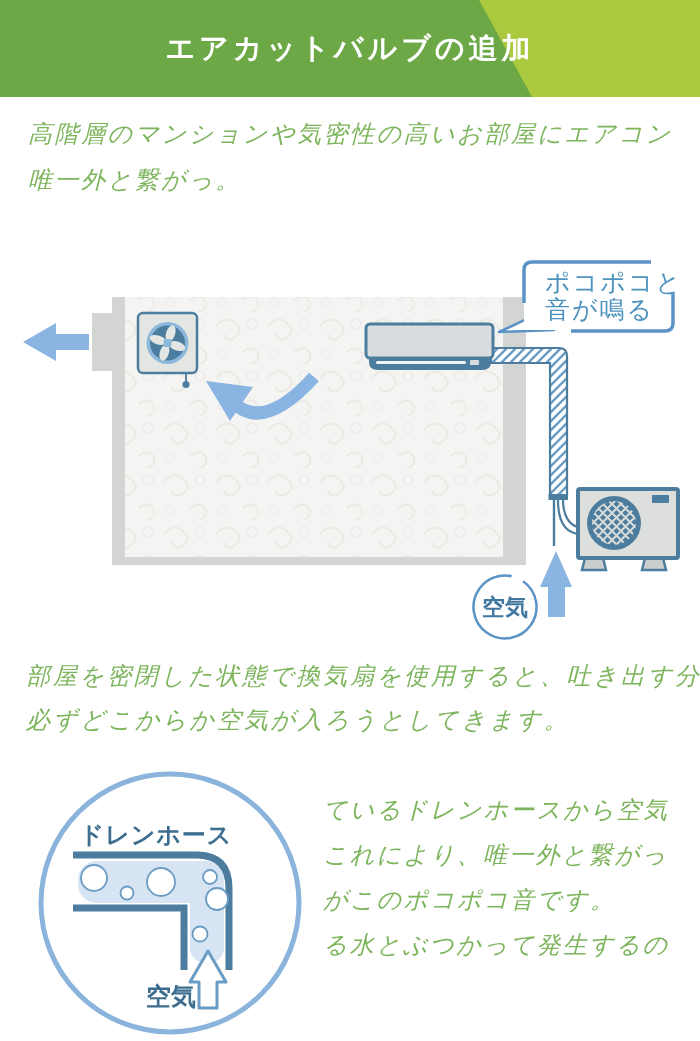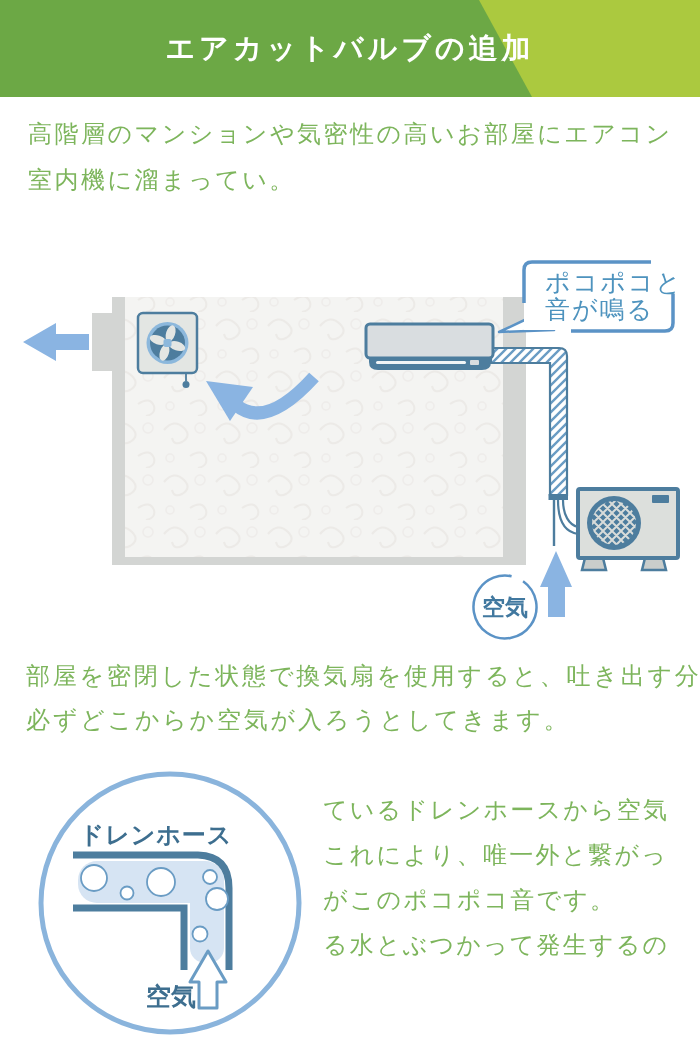--- a/index.html
+++ b/index.html
@@ -8,42 +8,42 @@
     font-family:"Liberation Sans","DejaVu Sans",sans-serif;
     padding-left:12px;
   }
   
   .header{position:absolute;left:0;top:0;width:700px;height:97px;background:#6CA845;}
   .header-wedge{position:absolute;left:0;top:0;width:700px;height:97px;background:#ABC93F;
     clip-path:polygon(479px 0,700px 0,700px 97px,532px 97px);}
   .header-title{position:absolute;left:0;top:0;width:700px;height:97px;display:flex;align-items:center;justify-content:center;
     color:#ffffff;font-size:29px;font-weight:bold;letter-spacing:4px;}
   
-  .para{position:absolute;color:#7DB55C;font-size:24px;white-space:nowrap;}
+  .para{position:absolute;color:#7DB55C;font-size:24px;white-space:nowrap;font-style:italic;}
   .para-intro{left:28px;top:111px;line-height:45.5px;letter-spacing:2.5px;}
   .para-mid{left:26px;top:654px;line-height:43.5px;letter-spacing:2.8px;}
   .para-outro{left:323px;top:787px;line-height:45px;letter-spacing:2.2px;}
   .diagram{position:absolute;left:0;}
   .d-room{top:255px;width:700px;height:392px;}
   .d-hose{top:770px;width:320px;height:272px;}
   svg text{font-family:"Liberation Sans","DejaVu Sans",sans-serif;}
 </style>
 </head>
 <body>
 
 <div class="page">
 
   <div class="header">
     <div class="header-wedge"></div>
     <div class="header-title">エアカットバルブの追加</div>
   </div>
 
   <div class="para para-intro">
     <div>高階層のマンションや気密性の高いお部屋にエアコン</div>
-    <div>室内機に溜まってい。</div>
+    <div>唯一外と繋がっ。</div>
   </div>
 
   <svg class="diagram d-room" viewBox="0 255 700 392">
     <defs>
       <pattern id="damask" width="52" height="52" patternUnits="userSpaceOnUse">
         <rect width="52" height="52" fill="#f4f4f2"></rect>
         <path d="M8 14 q10 -12 20 -2 q8 8 -2 14 q-8 4 -10 -4" fill="none" stroke="#eceae7" stroke-width="2"></path>
         <path d="M34 40 q12 -8 16 2 q2 8 -8 10" fill="none" stroke="#eceae7" stroke-width="2"></path>
         <circle cx="44" cy="12" r="5" fill="none" stroke="#eeecea" stroke-width="1.5"></circle>
         <circle cx="14" cy="42" r="4" fill="none" stroke="#eeecea" stroke-width="1.5"></circle>

